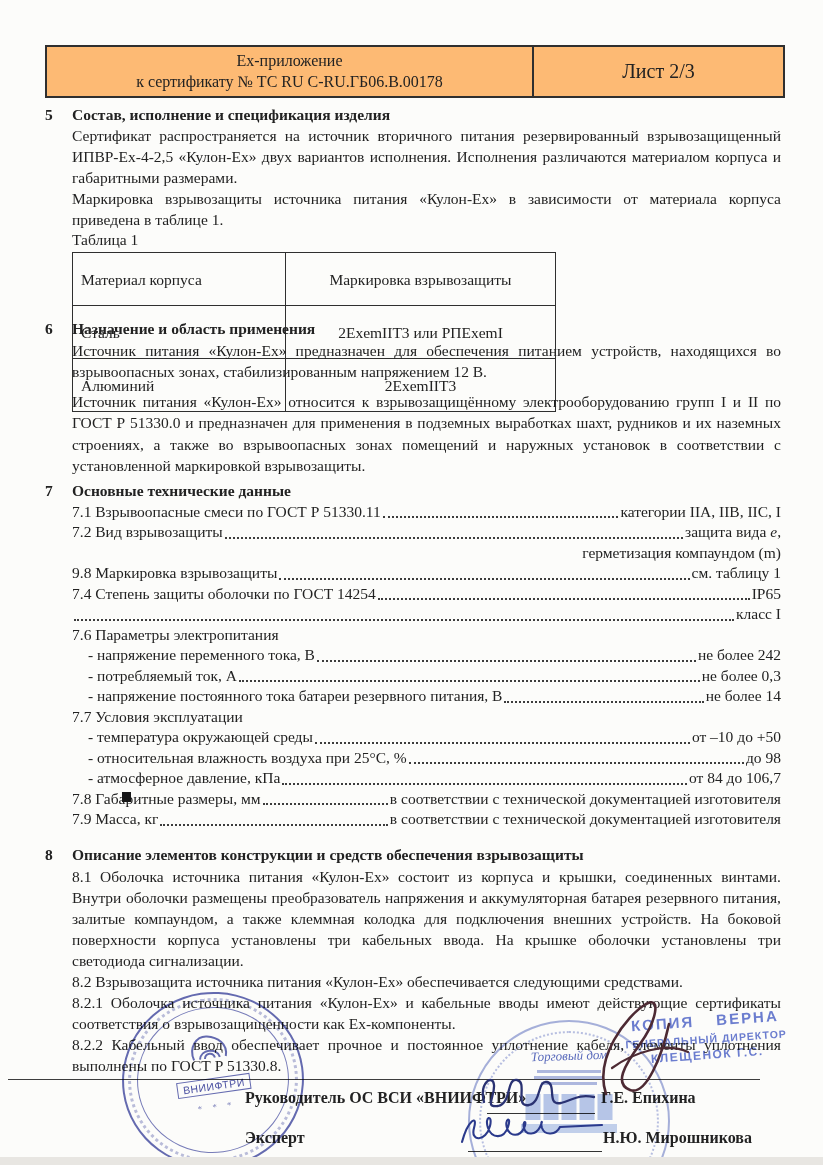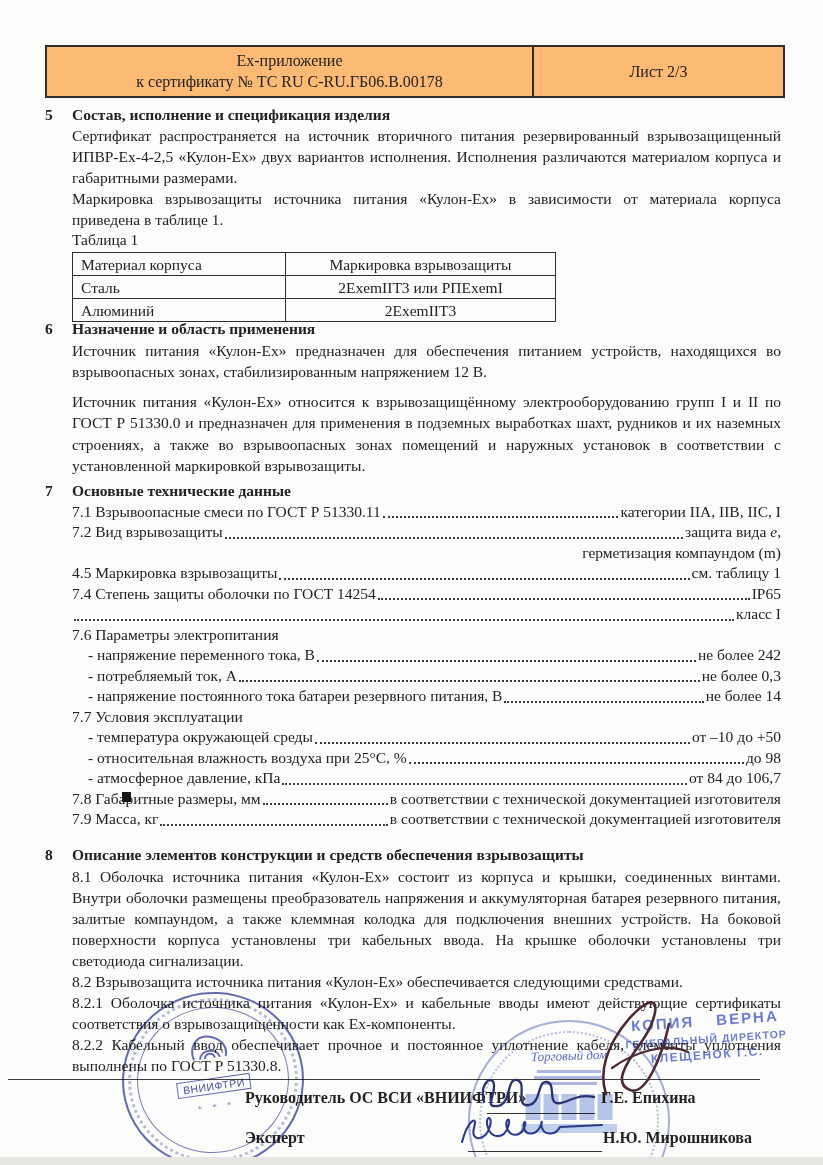--- a/index.html
+++ b/index.html
@@ -3,33 +3,33 @@
 <meta charset="utf-8">
 <style>
   html,body{margin:0;padding:0;background:#888;}
   .page{position:relative;width:823px;height:1165px;background:#fcfcfa;overflow:hidden;
         font-family:"Liberation Serif","DejaVu Serif",serif;color:#222;margin:0 auto;}
   .scan-bottom{position:absolute;left:0;bottom:0;width:100%;height:8px;background:#e8e6e2;}
 
   
   .hdr{position:absolute;top:45px;left:45px;width:736px;display:flex;border:2px solid #2f2f2f;background:#fdba74;}
   .hdr .cell-l{width:473px;border-right:2px solid #2f2f2f;text-align:center;padding:3px 6px 4px;font-size:16px;line-height:21px;}
-  .hdr .cell-r{flex:1;display:flex;align-items:center;justify-content:center;font-size:16px;border-radius:16px;}
+  .hdr .cell-r{flex:1;display:flex;align-items:center;justify-content:center;font-size:20px;border-radius:16px;}
 
   
   .blk{position:absolute;left:45px;width:736px;font-size:15.5px;}
   .sec-h{display:flex;font-weight:bold;line-height:21.5px;}
   .sec-h .num{width:27px;flex:0 0 27px;}
   .para{margin:0 0 0 27px;text-align:justify;line-height:21.5px;}
   .gap8{height:8px;}
 
   
   .tcap{margin-left:27px;line-height:20px;}
   table.t1{margin-left:27px;border-collapse:collapse;width:484px;margin-top:2px;}
-  table.t1 td{border:1.6px solid #2f2f2f;padding:1px 8px;height:20px;font-size:15.5px;line-height:19px;margin-top:8px;}
+  table.t1 td{border:1.6px solid #2f2f2f;padding:16px 8px;height:20px;font-size:15.5px;line-height:19px;margin-top:8px;}
   table.t1 td.c1{width:196px;text-align:left;}
   table.t1 td.c2{text-align:center;}
 
   
   .ti{display:flex;margin-left:27px;line-height:20.5px;align-items:baseline;}
   .ti.sub{margin-left:43px;font-family:Liberation Serif, serif;}
   .ti .lbl{white-space:nowrap;}
   .ti .dots{flex:1 1 auto;min-width:10px;border-bottom:2px dotted #3c3c3c;align-self:flex-end;margin:0 2px 4px 2px;}
   .ti .val{white-space:nowrap;}
   .ti-extra{margin-left:27px;text-align:right;line-height:20.5px;}
@@ -133,21 +133,21 @@
     </div>
 
     <div class="ti">
       <span class="lbl">7.2 Вид взрывозащиты</span>
       <span class="dots"></span>
       <span class="val"><span>защита вида </span><i>е</i><span>,</span></span>
     </div>
     <div class="ti-extra">герметизация компаундом (m)</div>
 
     <div class="ti">
-      <span class="lbl">4.5 Маркировка взрывозащиты</span>
+      <span class="lbl">9.8 Маркировка взрывозащиты</span>
       <span class="dots"></span>
       <span class="val">см. таблицу 1</span>
     </div>
     <div class="ti">
       <span class="lbl">7.4 Степень защиты оболочки по ГОСТ 14254</span>
       <span class="dots"></span>
       <span class="val">IP65</span>
     </div>
     <div class="ti">
       <span class="dots"></span>

